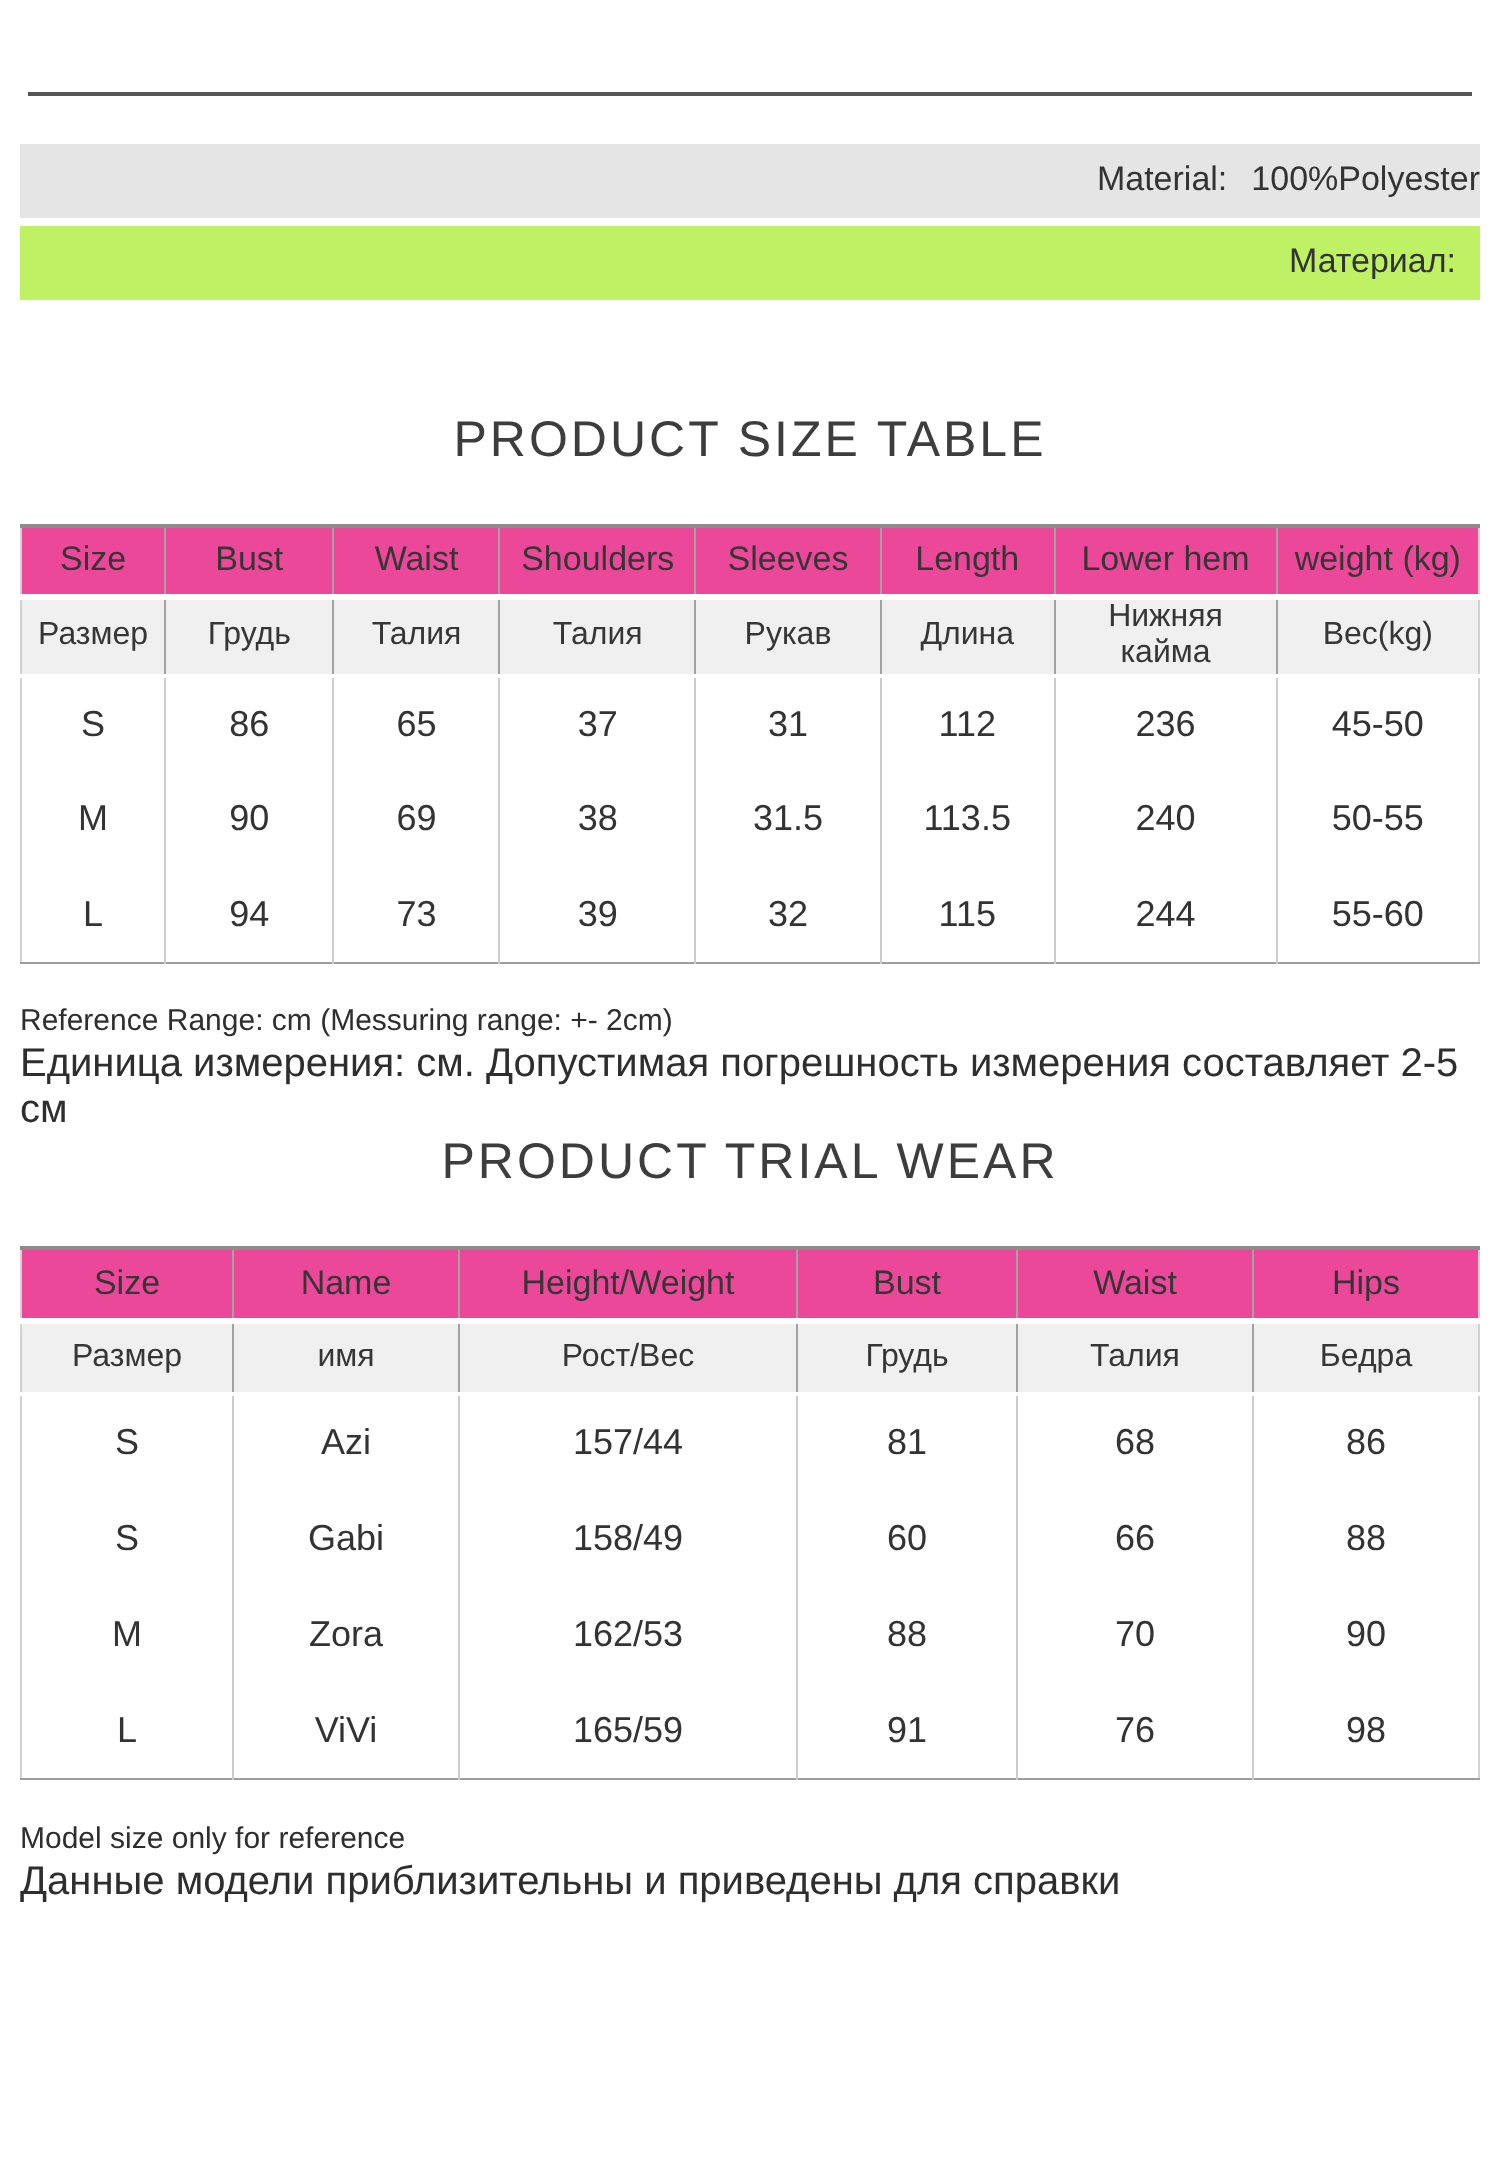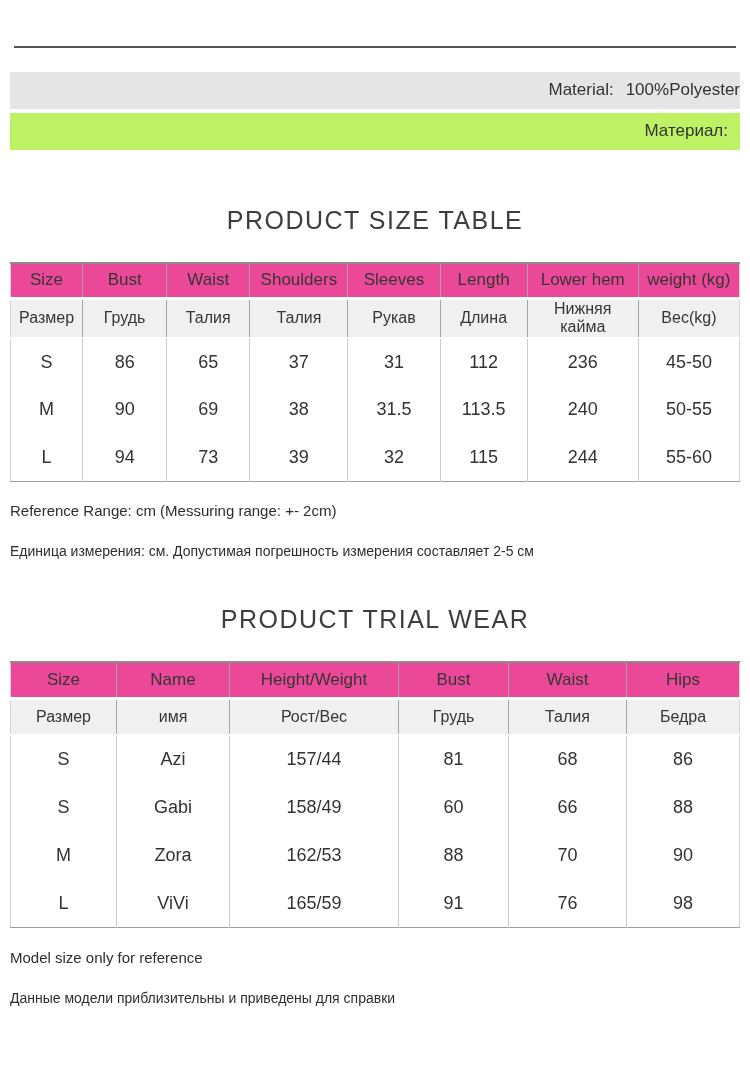--- a/index.html
+++ b/index.html
@@ -35,21 +35,21 @@
   .bar-en { background: #e5e5e5; margin-top: 24px; }
   .bar-ru { background: #bef264; margin-top: 4px; }
 
   
   .sub-title {
     margin: 0; text-align: center;
     font-size: 25px; font-weight: 400; letter-spacing: 1.5px;
     color: #3d3d3d;
   }
   .sub-title.size { margin-top: 56px; }
-  .sub-title.trial { margin-top: 46px; }
+  .sub-title.trial { }
 
   
   table.tbl {
     margin: 27px 10px 0 10px;
     width: 730px;
     table-layout: fixed;
     border-collapse: collapse;
     border-top: 2px solid #8c8c8c;
     border-bottom: 1px solid #9e9e9e;
     border-left: 1px solid #d2d2d2;
@@ -61,21 +61,21 @@
   .tbl tr.hr1 th { background: #ec4899; height: 36px; border-bottom: 3px solid #ffffff; }
   .tbl tr.hr2 th { background: #f0f0f0; height: 37px; font-size: 16px; border-bottom: 2px solid #ffffff; }
   .tbl td {
     height: 48px; font-size: 18px; color: #333;
     border-right: 1px solid #cccccc;
   }
 
   
   .note { margin: 0 0 0 10px; font-size: 15px; color: #2e2e2e; }
   .note.en1 { margin-top: 20px; }
-  .note.ru  { margin-top: 24px; font-size: 14px; }
+  .note.ru  { margin-top: 2px; font-size: 20px; }
   .note.en2 { margin-top: 21px; }
 </style>
 </head>
 <body>
 
 <div class="title-row">
   <span class="rule"></span>
   <span class="rule"></span>
 </div>
 

